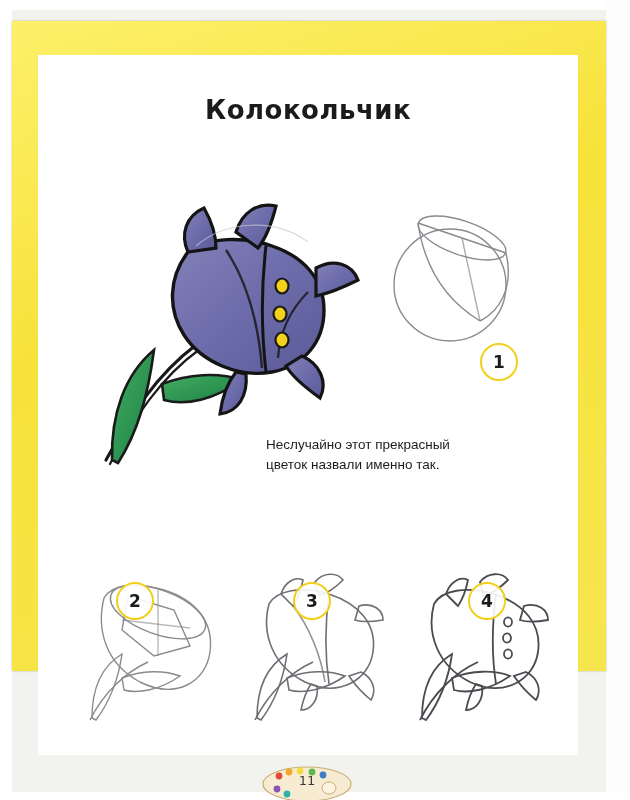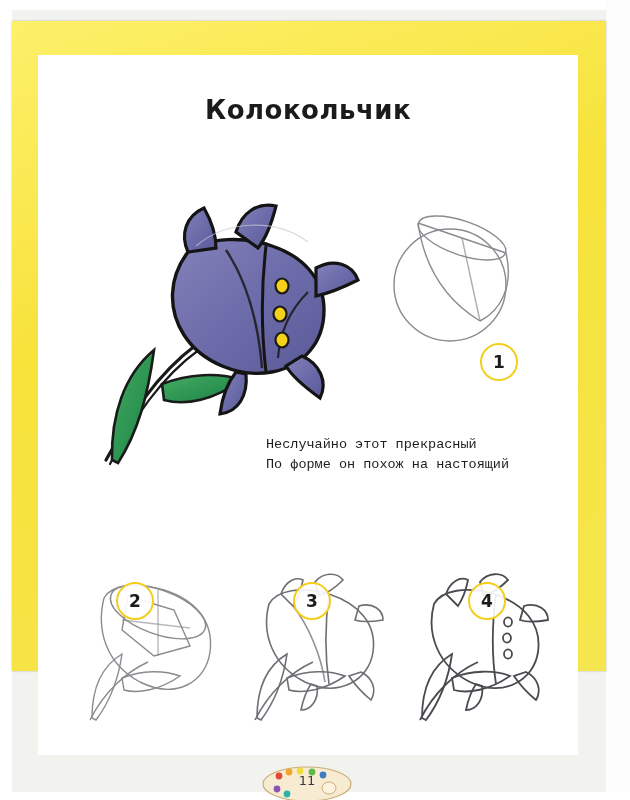--- a/index.html
+++ b/index.html
@@ -121,21 +121,21 @@
   .badge-2 { left: 78px;  top: 527px; }
   .badge-3 { left: 255px; top: 527px; }
   .badge-4 { left: 430px; top: 527px; }
 
   
   .body-text {
     position: absolute;
     left: 228px;
     top: 380px;
     width: 280px;
-    font-family: Liberation Mono, monospace;
+    font-family: Liberation Sans, sans-serif;
     font-size: 13.5px;
     line-height: 1.48;
     color: #1d1d1d;
   }
   .body-text div { white-space: nowrap; }
 
   
   .page-number-wrap {
     position: absolute;
     left: 245px;
@@ -230,21 +230,21 @@
             <ellipse cx="74" cy="63" rx="46" ry="17" transform="rotate(19 74 63)"></ellipse>
 
             <path d="M74 63 L 92 146" opacity="0.7"></path>
           </g>
         </svg>
       </div>
       <div class="step-badge badge-1">1</div>
 
       <div class="body-text">
         <div>Неслучайно этот прекрасный</div>
-        <div>По форме он похож на настоящий</div>
+        <div>цветок назвали именно так.</div>
       </div>
 
       <div class="step step-2">
         <svg width="170" height="180" viewBox="0 0 170 180" xmlns="http://www.w3.org/2000/svg">
           <g fill="none" stroke="#8a8a90" stroke-width="1.4">
 
             <path d="M26 38 C 18 70, 28 104, 62 122 C 98 140, 128 122, 132 92 C 136 62, 118 40, 86 30 C 58 22, 34 24, 26 38 Z"></path>
             <ellipse cx="80" cy="52" rx="50" ry="22" transform="rotate(20 80 52)"></ellipse>
 
             <path d="M50 36 L 96 50 L 112 86 L 76 96 L 44 70 Z"></path>

